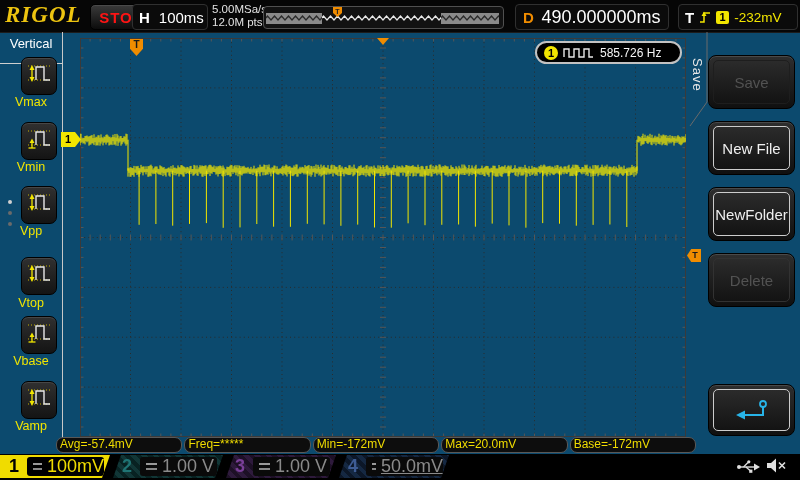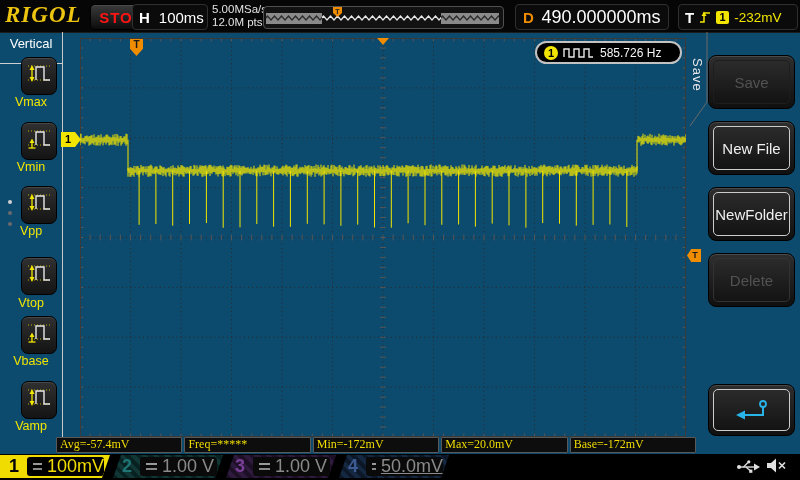--- a/index.html
+++ b/index.html
@@ -61,22 +61,22 @@
   
   .savetab{position:absolute;left:690px;top:58px;writing-mode:vertical-rl;color:#e8e8e8;font-size:13px;letter-spacing:1px;}
   .mbtn{position:absolute;left:708px;width:85px;border-radius:8px;border:1px solid #000;
         background:linear-gradient(#2e2e2e,#101010);box-shadow:inset 0 1px 0 #4a4a4a;}
   .mbtn-in{position:absolute;left:4px;right:4px;top:4px;bottom:4px;border-radius:5px;border:1px solid;
         display:flex;align-items:center;justify-content:center;font-size:15px;}
   .mbtn.on .mbtn-in{border-color:#cccccc;color:#efefef;}
   .mbtn.off .mbtn-in{border-color:#323232;color:#525252;}
   
   .statusbar{position:absolute;left:56px;top:437px;width:640px;height:16px;display:flex;gap:2px;}
-  .scell{flex:1;background:#0d0d0d;border:1px solid #585858;border-radius:1px;color:#f0dc00;font-size:12px;
-        line-height:13px;padding:0 3px;white-space:nowrap;overflow:hidden;font-family:Liberation Serif, serif;}
+  .scell{flex:1;background:#0d0d0d;border:1px solid #585858;border-radius:7px;color:#f0dc00;font-size:12px;
+        line-height:13px;padding:0 3px;white-space:nowrap;overflow:hidden;}
   
   .chanbar{position:absolute;left:0;top:454px;width:800px;height:26px;background:#000;}
   .chblock{position:absolute;top:1px;width:110px;height:23px;}
   .chblock .num{position:absolute;left:9px;top:1px;font-size:18px;font-weight:bold;}
   .chblock .vbox{position:absolute;left:27px;top:2px;width:77px;height:19px;background:#000;border-radius:3px;
         display:flex;align-items:center;font-size:18px;}
   .coup{width:11px;height:7px;border-top:2px solid #999;border-bottom:2px dashed #888;margin:0 5px 0 6px;box-sizing:border-box;}
 </style>
 </head>
 <body>

